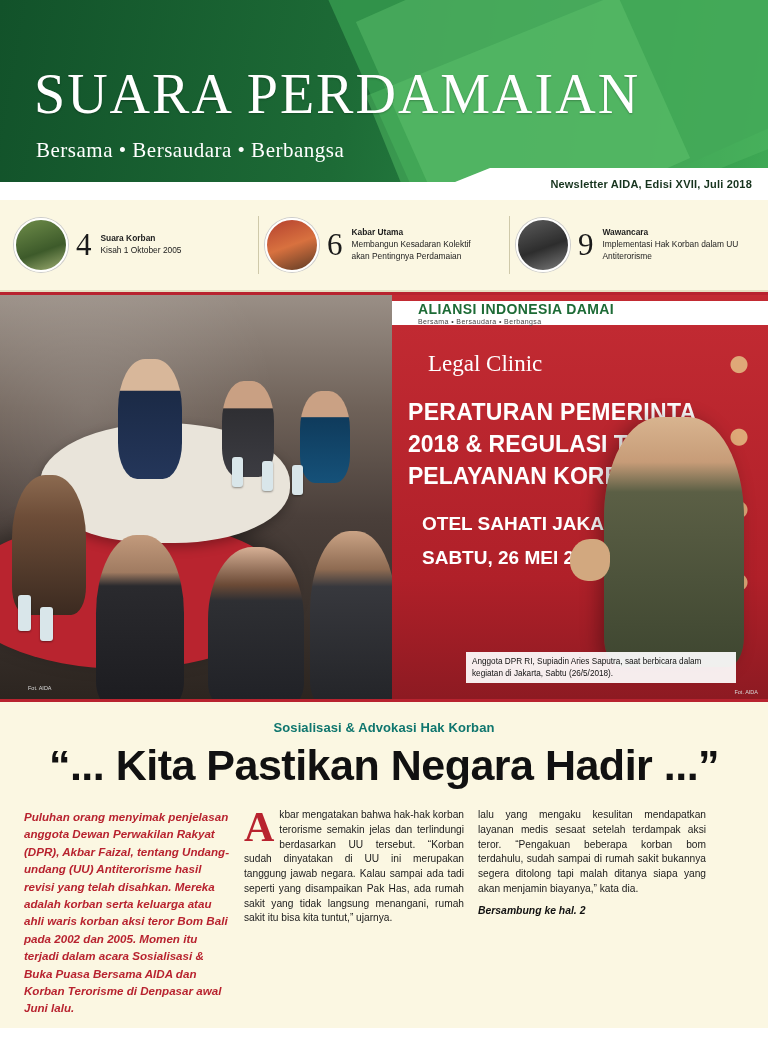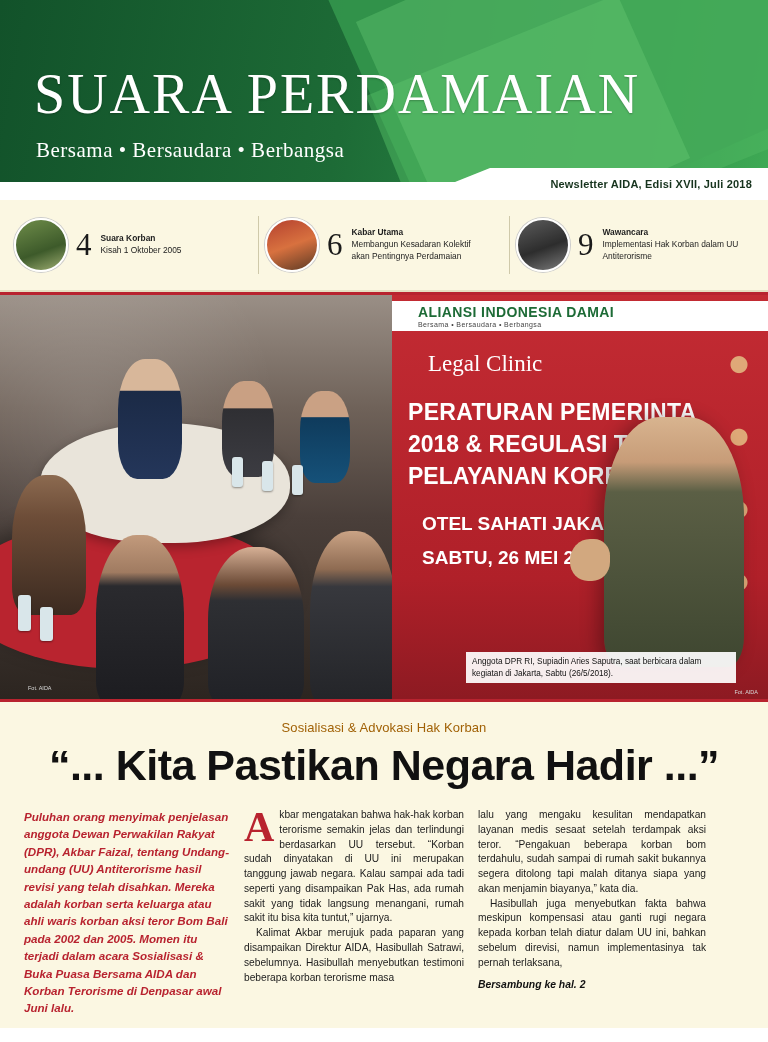--- a/index.html
+++ b/index.html
@@ -143,21 +143,21 @@
   .pr-patt {
     position: absolute; right: 0; top: 30px; width: 58px; height: 330px;
     background:
       radial-gradient(circle at 50% 12%, #e8c98a 8px, transparent 9px),
       radial-gradient(circle at 50% 34%, #e8c98a 8px, transparent 9px),
       radial-gradient(circle at 50% 56%, #e8c98a 8px, transparent 9px),
       radial-gradient(circle at 50% 78%, #e8c98a 8px, transparent 9px);
     opacity: .8;
   }
   .pr-top-strip {
-    position: absolute; left: 0; top: 6px; width: 100%; height: 30px;
+    position: absolute; left: 0; top: 6px; width: 100%; height: 24px;
     background: #ffffff;
     display: flex; align-items: center; padding-left: 26px;
   }
   .pr-logo-txt { font-size: 14px; font-weight: bold; color: #1d6b36; letter-spacing: .4px; }
   .pr-logo-sub { font-size: 7px; color: #444; letter-spacing: .4px; margin-top: 1px; }
   .pr-legal {
     position: absolute; left: 36px; top: 56px;
     font-family: "Liberation Serif", serif;
     font-size: 23px; color: #ffffff;
   }
@@ -188,21 +188,21 @@
   .credit { position: absolute; font-size: 5.5px; color: #d8d8d8; }
   .credit-l { left: 28px; bottom: 8px; }
   .credit-r { right: 10px; bottom: 4px; }
 
   
   .headline-wrap {
     background: #fbf7e2;
     padding: 18px 0 6px;
     text-align: center;
   }
-  .kicker { color: #a16207; font-size: 13px; font-weight: normal; letter-spacing: .1px; }
+  .kicker { color: #0f766e; font-size: 13px; font-weight: bold; letter-spacing: .1px; }
   .headline {
     font-size: 43px; font-weight: bold; color: #111;
     margin-top: 6px; letter-spacing: -.5px;
   }
 
   
   .article {
     background: #fbf7e2;
     display: flex;
     gap: 14px;
@@ -327,22 +327,20 @@
   <div class="kicker">Sosialisasi &amp; Advokasi Hak Korban</div>
   <div class="headline">“... Kita Pastikan Negara Hadir ...”</div>
 </div>
 
 <div class="article">
 
   <div class="col col-lead">Puluhan orang menyimak penjelasan anggota Dewan Perwakilan Rakyat (DPR), Akbar Faizal, tentang Undang-undang (UU) Antiterorisme hasil revisi yang telah disahkan. Mereka adalah korban serta keluarga atau ahli waris korban aksi teror Bom Bali pada 2002 dan 2005. Momen itu terjadi dalam acara Sosialisasi &amp; Buka Puasa Bersama AIDA dan Korban Terorisme di Denpasar awal Juni lalu.</div>
 
   <div class="col col-b">
     <p><span class="dropcap">A</span><span>kbar mengatakan bahwa hak-hak korban terorisme semakin jelas dan terlindungi berdasarkan UU tersebut. “Korban sudah dinyatakan di UU ini merupakan tanggung jawab negara. Kalau sampai ada tadi seperti yang disampaikan Pak Has, ada rumah sakit yang tidak langsung menangani, rumah sakit itu bisa kita tuntut,” ujarnya.</span></p>
-    <p><span>Kalimat Akbar merujuk pada paparan yang disampaikan Direktur AIDA, Hasibullah Satrawi, sebelumnya. Hasibullah menyebutkan testimoni beberapa korban terorisme masa</span></p>
   </div>
 
   <div class="col col-c">
     <p><span>lalu yang mengaku kesulitan mendapatkan layanan medis sesaat setelah terdampak aksi teror. “Pengakuan beberapa korban bom terdahulu, sudah sampai di rumah sakit bukannya segera ditolong tapi malah ditanya siapa yang akan menjamin biayanya,” kata dia.</span></p>
-    <p><span>Hasibullah juga menyebutkan fakta bahwa meskipun kompensasi atau ganti rugi negara kepada korban telah diatur dalam UU ini, bahkan sebelum direvisi, namun implementasinya tak pernah terlaksana,</span></p>
     <div class="jump">Bersambung ke hal. 2</div>
   </div>
 
 </div>
 
 </body></html>

